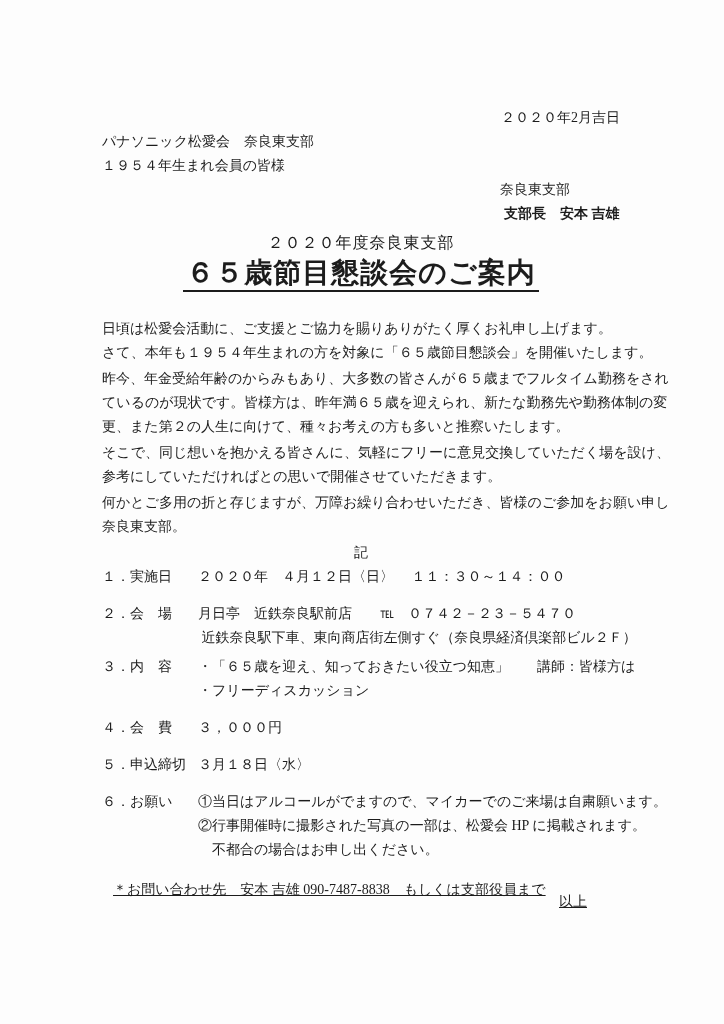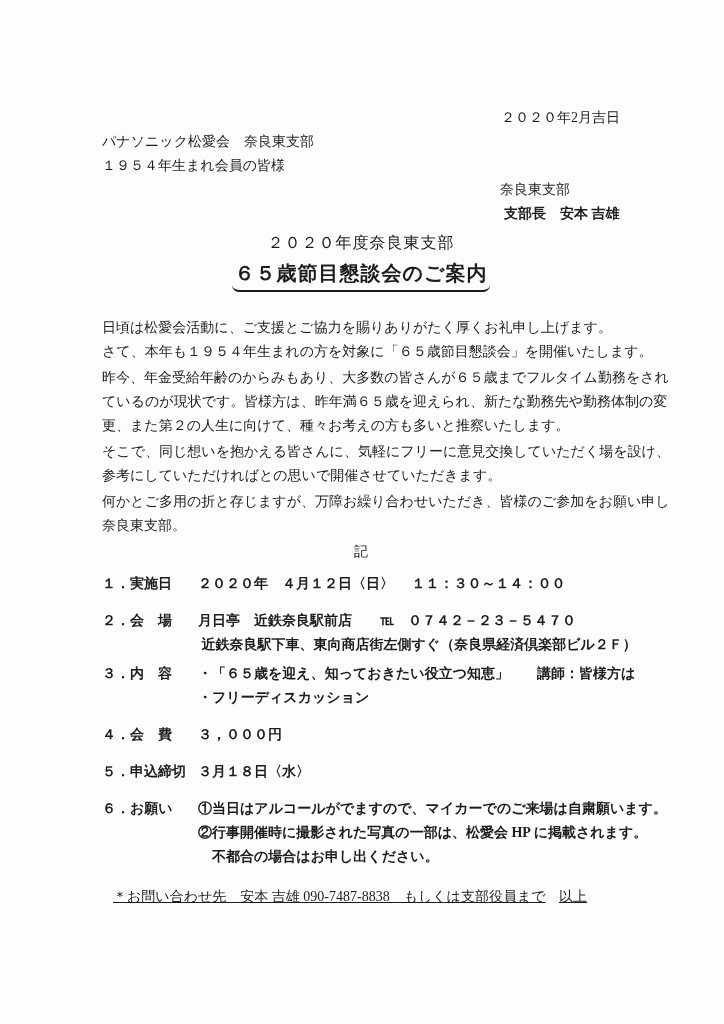--- a/index.html
+++ b/index.html
@@ -1,15 +1,15 @@
 <!DOCTYPE html>
 <html lang="ja"><head>
 <meta charset="utf-8">
 <style>
-  * { margin: 0; padding: 0; box-sizing: border-box; border-radius: 7px; }
+  * { margin: 0; padding: 0; box-sizing: border-box; }
   html, body { background: #ffffff; }
   .page {
     position: relative;
     width: 724px;
     height: 1024px;
     margin: 0 auto;
     background: var(--paper, #fdfdfd);
     color: var(--ink, #1c1c1c);
     font-family: "Liberation Serif", "DejaVu Serif", serif;
     font-size: 14px;
@@ -24,45 +24,45 @@
     margin-top: 6px;
     text-align: center;
     font-size: 16px;
     letter-spacing: 1px;
     line-height: 22px;
     white-space: pre;
   }
   .title-wrap { text-align: center; margin-top: 4px; line-height: 30px; }
   .title-text {
     display: inline-block;
-    font-size: 20px;
+    font-size: 28px;
     font-weight: bold;
     letter-spacing: 1px;
     border-bottom: 2px solid var(--ink, #1c1c1c);
     padding: 0 3px 2px;
     white-space: pre;
   }
   .paras { margin-top: 24px; }
   .para { margin-bottom: 2px; }
   .ki-marker { text-align: center; line-height: 24px; }
-  .items { margin-top: 8px; font-weight: bold; }
+  .items { margin-top: 0; }
   .item { display: flex; margin-bottom: 13px; }
   .item.tight { margin-bottom: 5px; }
   .item-label { flex: 0 0 96px; width: 96px; line-height: 24px; white-space: pre; }
   .item-value { flex: 1; }
   .item-value .line { line-height: 24px; }
   .contact-row {
     margin-top: 16px;
     display: flex;
     justify-content: space-between;
     line-height: 24px;
     text-decoration: underline;
   }
   .contact-text { margin-left: 11px; white-space: pre; }
-  .closing-marker { margin-right: 33px; white-space: pre; }
+  .closing-marker { margin-right: 33px; white-space: pre; margin-top: 12px; }
 </style>
 </head>
 <body>
 
 <div class="page" style="--ink: #1c1c1c; --paper: #fdfdfd;">
 
   <div class="line date-line">２０２０年2月吉日</div>
 
   <div class="addressee-block">
     <div class="line">パナソニック松愛会　奈良東支部</div>

